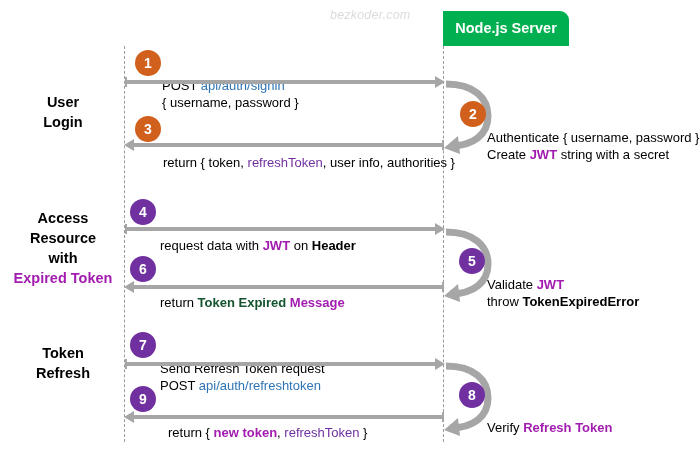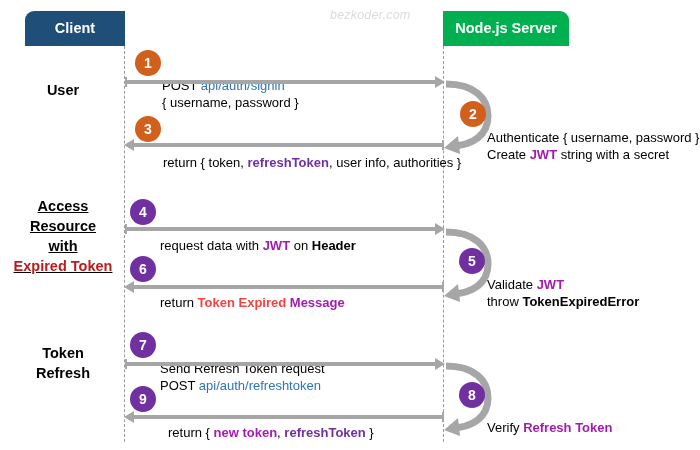--- a/index.html
+++ b/index.html
@@ -73,21 +73,21 @@
     position: absolute;
     left: 6px;
     width: 114px;
     text-align: center;
     font-size: 14.5px;
     font-weight: bold;
     color: #000000;
     line-height: 20px;
   }
   .section-label .accent {
-    color: #b91c1c;
+    color: #a21caf;
   }
 
   
   .msg-arrow {
     position: absolute;
     height: 4px;
     background: #A6A6A6;
   }
   .msg-arrow::after {
     content: "";
@@ -144,43 +144,43 @@
   
   .step-text {
     position: absolute;
     font-size: 13px;
     color: #000000;
     line-height: 17px;
     white-space: nowrap;
     margin-top: 36px;
   }
   .t-blue   { color: #2E74B5; }
-  .t-purple { color: #7030A0; font-weight: bold; }
+  .t-purple { color: #7030A0; font-weight: normal; }
   .t-green  { color: #a21caf; font-weight: bold; }
-  .t-olive  { color: #ef4444; font-weight: bold; }
+  .t-olive  { color: #14532d; font-weight: bold; }
   .t-bold   { font-weight: bold; }
 </style>
 </head>
 <body>
 
 <div id="diagram">
 
   <div class="watermark">bezkoder.com</div>
 
-  <div class="actor-box actor-client">Client</div>
   <div class="actor-box actor-server">Node.js Server</div>
 
   <div class="lifeline lifeline-client"></div>
   <div class="lifeline lifeline-server"></div>
 
-  <div class="section-label" style="top:80px;">
+  <div class="section-label" style="top:92px;">
     <div>User</div>
-  </div>
-
-  <div class="section-label" style="top:196px;text-decoration:underline;">
+    <div>Login</div>
+  </div>
+
+  <div class="section-label" style="top:208px;">
     <div>Access</div>
     <div>Resource</div>
     <div>with</div>
     <div class="accent">Expired Token</div>
   </div>
 
   <div class="section-label" style="top:343px;text-align:center;">
     <div>Token</div>
     <div>Refresh</div>
   </div>

